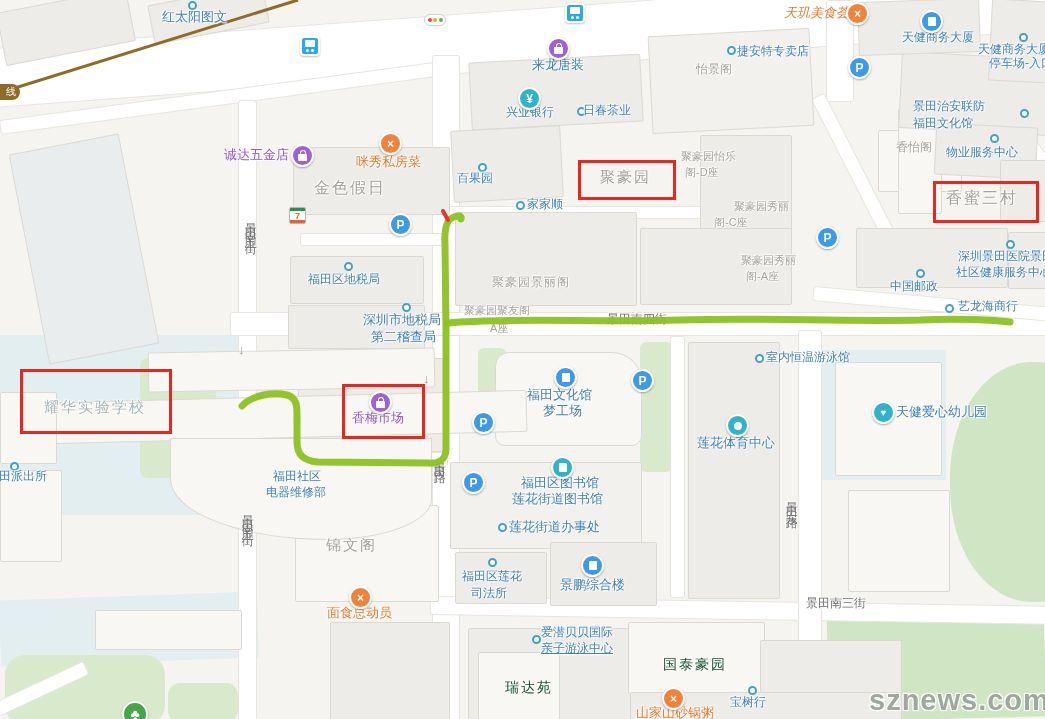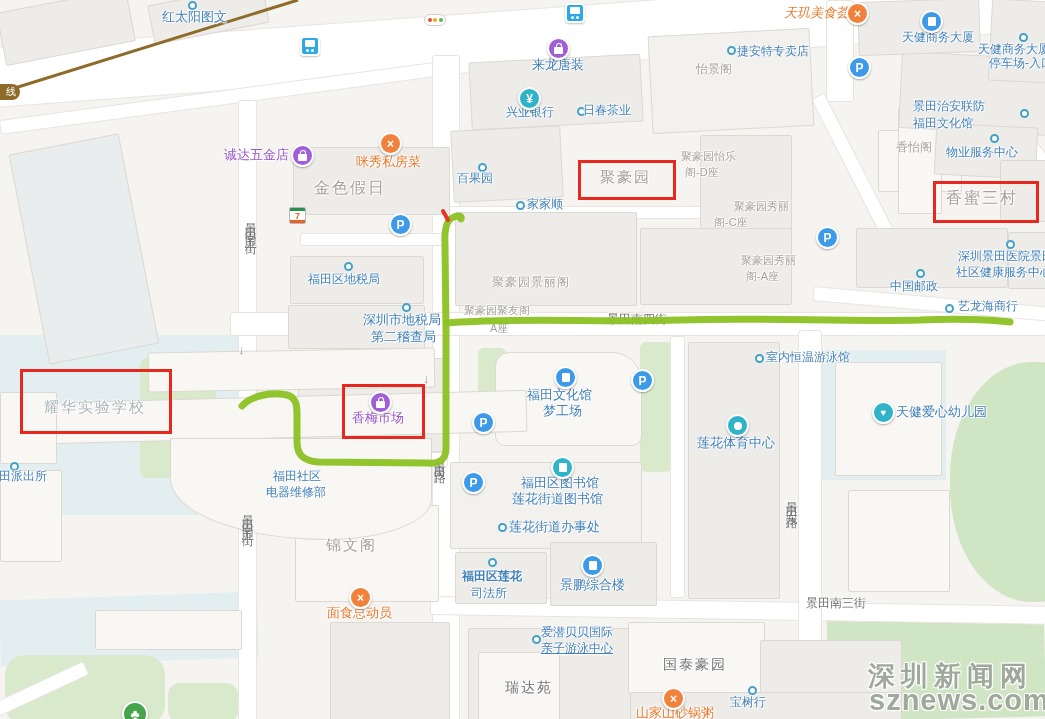--- a/index.html
+++ b/index.html
@@ -17,21 +17,21 @@
   .bld.white{background:#f8f7f4;}
   .bld.lite{background:#f2f1ee;}
   .bld.bluish{background:#e9edee;}
   
   .lbl{position:absolute;z-index:7;font-size:12px;color:#4180b8;white-space:nowrap;line-height:1.15;
        text-shadow:0 0 2px #fff,0 0 2px #fff,0 0 2px #fff,1px 1px 1px #fff,-1px -1px 1px #fff;}
   .lbl.orange{color:#e87a2e;}
   .lbl.purple{color:#9a55c8;}
   .lbl.gray{color:#a5a19b;}
   .lbl.g11{color:#a5a19b;font-size:11px;}
-  .lbl.g14{color:#737373;font-size:14px;letter-spacing:2px;}
+  .lbl.g14{color:#14532d;font-size:14px;letter-spacing:2px;}
   .lbl.g15{color:#a5a19b;font-size:15px;letter-spacing:2px;}
   .lbl.g16{color:#a5a19b;font-size:16px;letter-spacing:2px;}
   .lbl.school{color:#a9b5b8;font-size:15px;letter-spacing:2px;}
   .lbl.street{color:#6f6f6f;}
   .lbl.vert{writing-mode:vertical-rl;letter-spacing:5px;}
   .lbl.sz13{font-size:13px;}
   .arrow{position:absolute;z-index:5;color:#9c9c9c;font-size:13px;}
   
   .dot{position:absolute;width:5px;height:5px;border:2px solid #45a0c8;background:#fff;border-radius:50%;z-index:6;}
   
@@ -296,21 +296,21 @@
   <span class="lbl sz13" style="left:543px;top:404px;">梦工场</span>
   <span class="lbl" style="left:766px;top:351px;">室内恒温游泳馆</span>
   <span class="lbl sz13" style="left:697px;top:436px;">莲花体育中心</span>
   <span class="lbl sz13" style="left:896px;top:405px;">天健爱心幼儿园</span>
   <span class="lbl" style="left:273px;top:470px;">福田社区</span>
   <span class="lbl" style="left:266px;top:486px;">电器维修部</span>
   <span class="lbl sz13" style="left:521px;top:476px;">福田区图书馆</span>
   <span class="lbl sz13" style="left:512px;top:492px;">莲花街道图书馆</span>
   <span class="lbl sz13" style="left:509px;top:520px;">莲花街道办事处</span>
   <span class="lbl g15" style="left:326px;top:536px;">锦文阁</span>
-  <span class="lbl" style="left:462px;top:570px;font-weight:bold;">福田区莲花</span>
+  <span class="lbl" style="left:462px;top:570px;">福田区莲花</span>
   <span class="lbl" style="left:471px;top:587px;">司法所</span>
   <span class="lbl sz13" style="left:560px;top:578px;">景鹏综合楼</span>
   <span class="lbl orange sz13" style="left:327px;top:606px;">面食总动员</span>
   <span class="lbl" style="left:541px;top:626px;">爱潜贝贝国际</span>
   <span class="lbl" style="left:541px;top:642px;text-decoration:underline;">亲子游泳中心</span>
   <span class="lbl g14" style="left:663px;top:656px;">国泰豪园</span>
   <span class="lbl g14" style="left:505px;top:679px;">瑞达苑</span>
   <span class="lbl" style="left:730px;top:696px;text-align:center;">宝树行</span>
   <span class="lbl orange sz13" style="left:636px;top:706px;">山家山砂锅粥</span>
   <span class="lbl" style="left:-13px;top:470px;">景田派出所</span>
@@ -326,16 +326,15 @@
     <path d="M242,406 C252,395 272,392 287,395 C298,398 297,408 297,420 L297,442 C297,455 304,461 318,462 L428,463 C440,464 445,460 446,450 L446,330 L445,245 C444,228 447,219 454,217 C459,215 462,216 461,219" fill="none" stroke="#8cc222" stroke-width="7" stroke-linecap="round" stroke-linejoin="round" opacity="0.95"></path>
     <path d="M447,323 C520,317 600,323 680,320 C760,317 840,322 920,320 C960,318 995,320 1010,322" fill="none" stroke="#8cc222" stroke-width="7" stroke-linecap="round" stroke-linejoin="round" opacity="0.95"></path>
     <path d="M443,211 L448,220" fill="none" stroke="#e73726" stroke-width="4" stroke-linecap="round"></path>
   </svg>
 
   <div class="redbox" style="left:578px;top:160px;width:92px;height:34px;"></div>
   <div class="redbox" style="left:933px;top:181px;width:100px;height:36px;"></div>
   <div class="redbox" style="left:20px;top:369px;width:146px;height:59px;"></div>
   <div class="redbox" style="left:342px;top:384px;width:77px;height:49px;"></div>
 
-  <div class="wm l1">深圳新闻网</div>
   <div class="wm l2">sznews.com</div>
 
 </div>
 
 </body></html>

